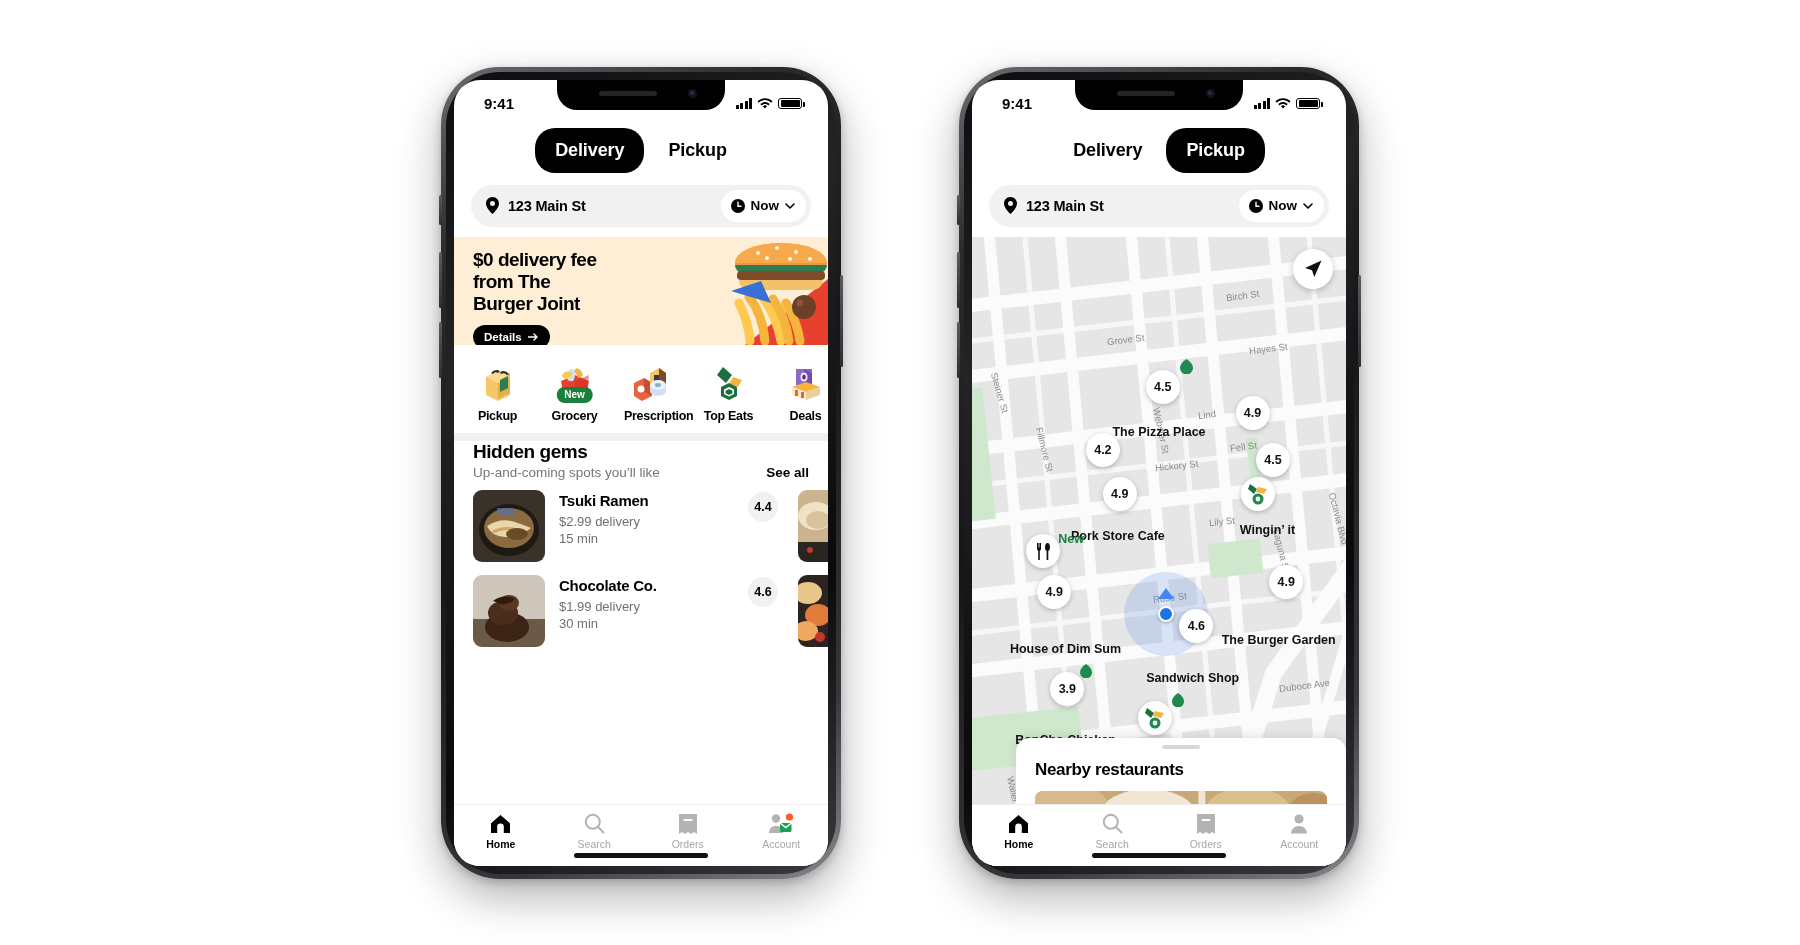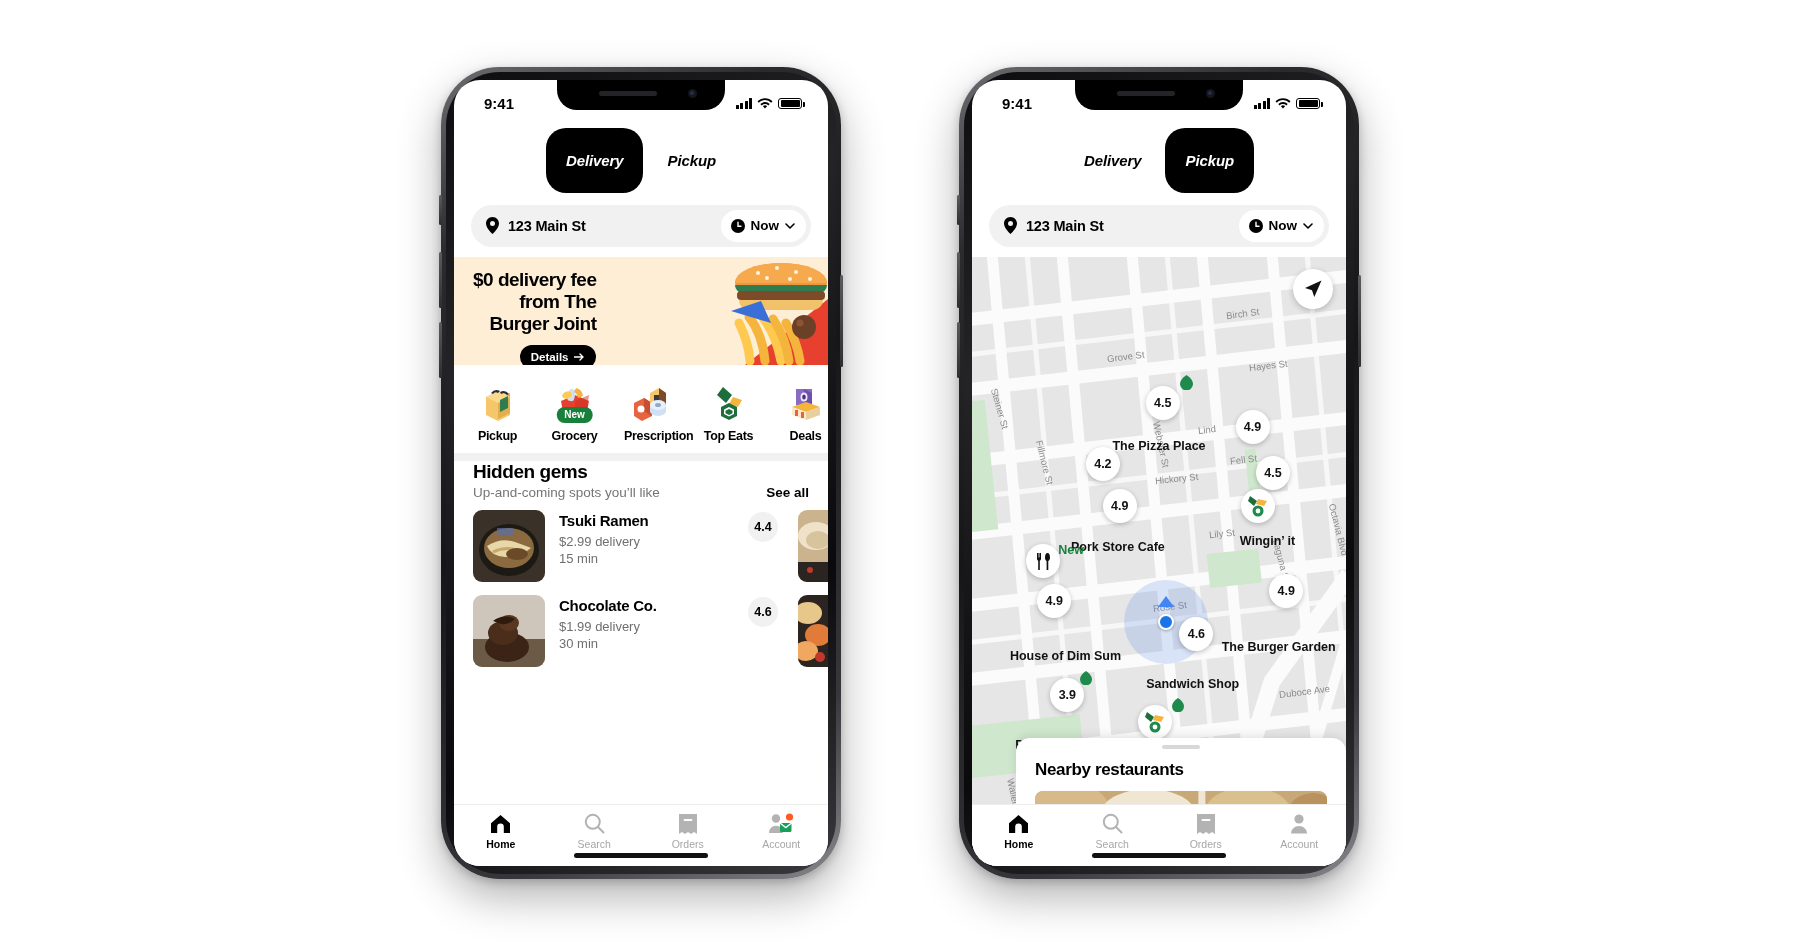--- a/index.html
+++ b/index.html
@@ -70,43 +70,43 @@
   .sig i { width:3px; background:#000; border-radius:.5px; display:block; }
   .sig i:nth-child(1){height:4px;} .sig i:nth-child(2){height:6px;}
   .sig i:nth-child(3){height:8.5px;} .sig i:nth-child(4){height:11px;}
   .batt { width:24px; height:11.5px; border:1.5px solid #000; border-radius:3px; position:relative; }
   .batt::after{content:"";position:absolute;right:-3.5px;top:3px;width:2px;height:5px;background:#000;border-radius:0 1px 1px 0;}
   .batt i{position:absolute;inset:1.5px;background:#000;border-radius:1px;display:block;}
 
   
   .seg-wrap { display:flex; justify-content:center; gap:4px; padding: 4px 0 12px; }
   .seg {
-    font-size:15px; font-weight:bold; color:#000;
-    padding:24px 20px; border-radius:20px; background:transparent;
-    border:none; cursor:pointer; font-family:inherit; letter-spacing:-.1px;font-style:italic;
+    font-size:18px; font-weight:bold; color:#000;
+    padding:12px 20px; border-radius:20px; background:transparent;
+    border:none; cursor:pointer; font-family:inherit; letter-spacing:-.1px;
   }
   .seg.active { background:#000; color:#fff; }
 
   
   .addr {
     margin: 0 17px 10px; height:42px; border-radius:21px; background:#f1f1f1;
     display:flex; align-items:center; padding: 0 5px 0 15px; gap:9px;
   }
   .addr .pin { width:13px; height:17px; flex:none; }
   .addr .txt { font-size:14.5px; font-weight:bold; color:#000; letter-spacing:-.2px; flex:1; }
   .now-chip {
     display:flex; align-items:center; gap:6px; background:#fff;
     border-radius:18px; padding:6px 11px 6px 10px; height:32px;
   }
   .now-chip .clk { width:14px; height:14px; flex:none; }
   .now-chip .lbl { font-size:13.5px; font-weight:bold; color:#000; }
   .now-chip .chev { width:10px; height:6px; flex:none; }
 
   
-  .promo { position:relative; height:108px; background:#fdeed5; overflow:hidden;text-align:right; }
+  .promo { position:relative; height:108px; background:#fdeed5; overflow:hidden; }
   .promo .copy { position:absolute; left:19px; top:12px; z-index:3; }
   .promo h2 { font-size:19px; line-height:1.18; font-weight:bold; color:#000; letter-spacing:-.5px; }
   .promo .details {
     margin-top:9px; display:inline-flex; align-items:center; gap:6px;
     background:#000; color:#fff; font-size:11.5px; font-weight:bold;
     padding:6px 11px; border-radius:14px;
   }
   .promo-art { position:absolute; right:0; top:0; width:175px; height:108px; }
 
   

